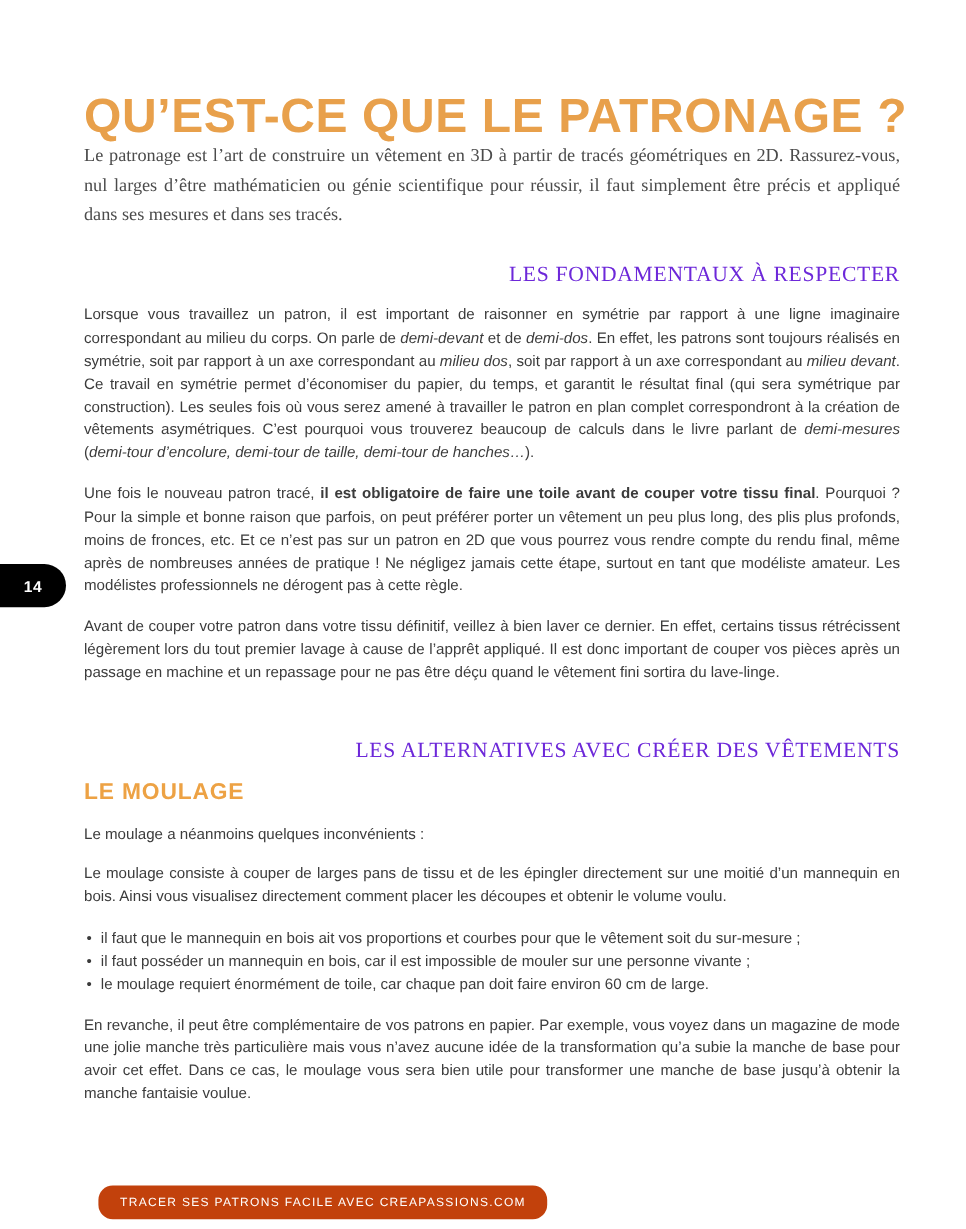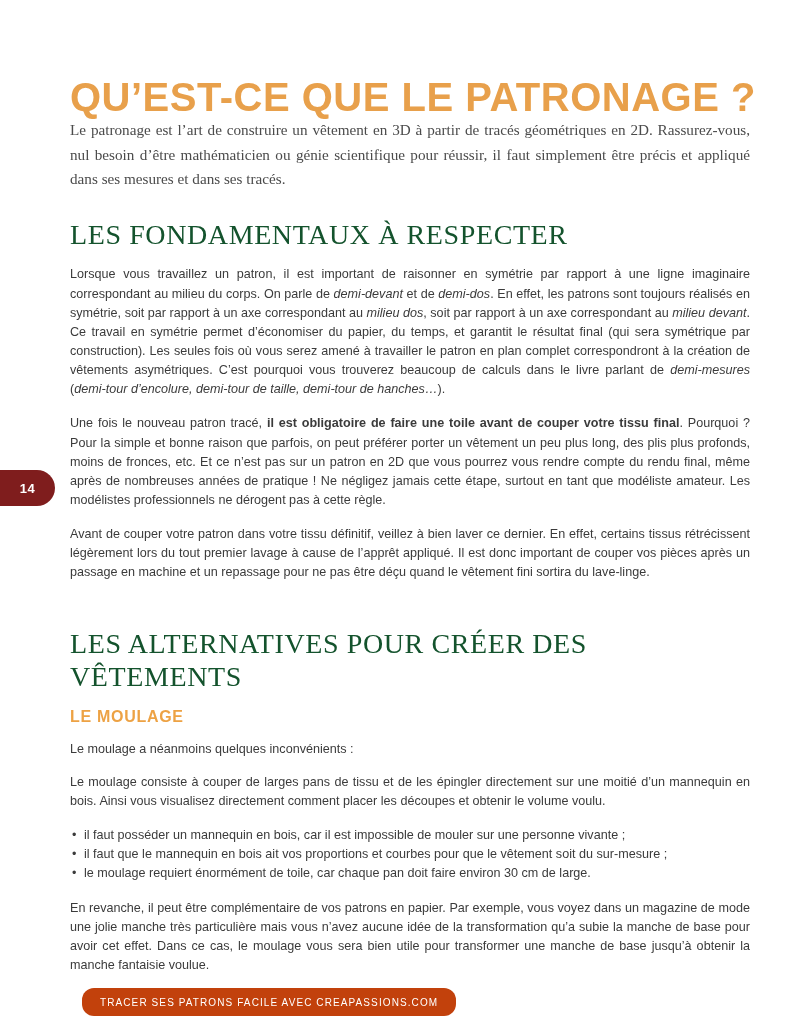--- a/index.html
+++ b/index.html
@@ -49,32 +49,33 @@
     font-family: "Liberation Serif", serif;
     font-size: 15.2px;
     line-height: 1.62;
     color: #4b4b4b;
     text-align: justify;
     margin: 0 0 8px 0;
   }
 
   .section-head {
     font-family: "Liberation Serif", serif;
-    font-size: 28px;
+    font-size: 18px;
     font-weight: normal;
     letter-spacing: 0.6px;
-    color: #14532d;
+    color: #6d28d9;
     margin: 26px 0 10px 0;
     line-height: 1.2;
+    text-align: right;
   }
   .section-head.alt { margin-top: 44px; }
 
   .sub-head {
     font-family: "Liberation Sans", sans-serif;
-    font-size: 16px;
+    font-size: 19px;
     font-weight: bold;
     letter-spacing: 0.7px;
     color: #eda244;
     margin: 14px 0 4px 0;
   }
 
   p.body {
     font-family: "Liberation Sans", sans-serif;
     font-size: 12.6px;
     line-height: 1.52;
@@ -108,21 +109,21 @@
     color: #3b3b3b;
   }
 
   
   .page-tab {
     position: absolute;
     left: 0;
     top: 470px;
     width: 55px;
     height: 36px;
-    background: #7f1d1d;
+    background: #000000;
     border-top-right-radius: 18px;
     border-bottom-right-radius: 18px;
     display: flex;
     align-items: center;
     justify-content: center;
   }
   .page-tab span {
     color: #ffffff;
     font-family: "Liberation Sans", sans-serif;
     font-size: 13px;
@@ -154,42 +155,42 @@
 </style>
 </head>
 <body>
 
 <div class="page">
 
   <h1 class="doc-title">QU’EST-CE QUE LE PATRONAGE ?</h1>
 
   <div class="content">
 
-    <p class="intro">Le patronage est l’art de construire un vêtement en 3D à partir de tracés géométriques en 2D. Rassurez-vous, nul besoin d’être mathématicien ou génie scientifique pour réussir, il faut simplement être précis et appliqué dans ses mesures et dans ses tracés.</p>
+    <p class="intro">Le patronage est l’art de construire un vêtement en 3D à partir de tracés géométriques en 2D. Rassurez-vous, nul larges d’être mathématicien ou génie scientifique pour réussir, il faut simplement être précis et appliqué dans ses mesures et dans ses tracés.</p>
 
     <h2 class="section-head">LES FONDAMENTAUX À RESPECTER</h2>
 
     <p class="body"><span>Lorsque vous travaillez un patron, il est important de raisonner en symétrie par rapport à une ligne imaginaire correspondant au milieu du corps. On parle de </span><i>demi-devant</i><span> et de </span><i>demi-dos</i><span>. En effet, les patrons sont toujours réalisés en symétrie, soit par rapport à un axe correspondant au </span><i>milieu dos</i><span>, soit par rapport à un axe correspondant au </span><i>milieu devant</i><span>. Ce travail en symétrie permet d’économiser du papier, du temps, et garantit le résultat final (qui sera symétrique par construction). Les seules fois où vous serez amené à travailler le patron en plan complet correspondront à la création de vêtements asymétriques. C’est pourquoi vous trouverez beaucoup de calculs dans le livre parlant de </span><i>demi-mesures</i><span> (</span><i>demi-tour d’encolure, demi-tour de taille, demi-tour de hanches…</i><span>).</span></p>
 
     <p class="body"><span>Une fois le nouveau patron tracé, </span><b>il est obligatoire de faire une toile avant de couper votre tissu final</b><span>. Pourquoi ? Pour la simple et bonne raison que parfois, on peut préférer porter un vêtement un peu plus long, des plis plus profonds, moins de fronces, etc. Et ce n’est pas sur un patron en 2D que vous pourrez vous rendre compte du rendu final, même après de nombreuses années de pratique ! Ne négligez jamais cette étape, surtout en tant que modéliste amateur. Les modélistes professionnels ne dérogent pas à cette règle.</span></p>
 
     <p class="body"><span>Avant de couper votre patron dans votre tissu définitif, veillez à bien laver ce dernier. En effet, certains tissus rétrécissent légèrement lors du tout premier lavage à cause de l’apprêt appliqué. Il est donc important de couper vos pièces après un passage en machine et un repassage pour ne pas être déçu quand le vêtement fini sortira du lave-linge.</span></p>
 
-    <h2 class="section-head alt">LES ALTERNATIVES POUR CRÉER DES VÊTEMENTS</h2>
+    <h2 class="section-head alt">LES ALTERNATIVES AVEC CRÉER DES VÊTEMENTS</h2>
 
     <h3 class="sub-head">LE MOULAGE</h3>
 
     <p class="body tight"><span>Le moulage a néanmoins quelques inconvénients :</span></p>
 
     <p class="body"><span>Le moulage consiste à couper de larges pans de tissu et de les épingler directement sur une moitié d’un mannequin en bois. Ainsi vous visualisez directement comment placer les découpes et obtenir le volume voulu.</span></p>
 
     <ul class="bullets">
+        <li>il faut que le mannequin en bois ait vos proportions et courbes pour que le vêtement soit du sur-mesure ;</li>
         <li>il faut posséder un mannequin en bois, car il est impossible de mouler sur une personne vivante ;</li>
-        <li>il faut que le mannequin en bois ait vos proportions et courbes pour que le vêtement soit du sur-mesure ;</li>
-        <li>le moulage requiert énormément de toile, car chaque pan doit faire environ 30 cm de large.</li>
+        <li>le moulage requiert énormément de toile, car chaque pan doit faire environ 60 cm de large.</li>
       </ul>
 
     <p class="body"><span>En revanche, il peut être complémentaire de vos patrons en papier. Par exemple, vous voyez dans un magazine de mode une jolie manche très particulière mais vous n’avez aucune idée de la transformation qu’a subie la manche de base pour avoir cet effet. Dans ce cas, le moulage vous sera bien utile pour transformer une manche de base jusqu’à obtenir la manche fantaisie voulue.</span></p>
 
   </div>
 
   <div class="page-tab">
     <span>14</span>
   </div>
 

